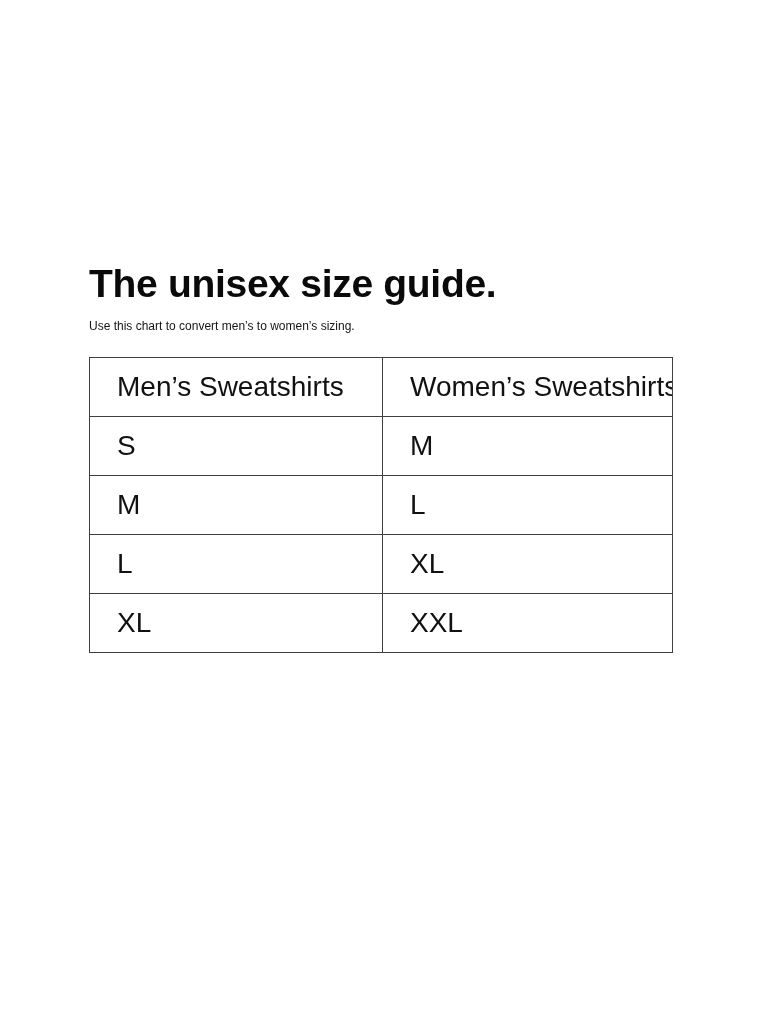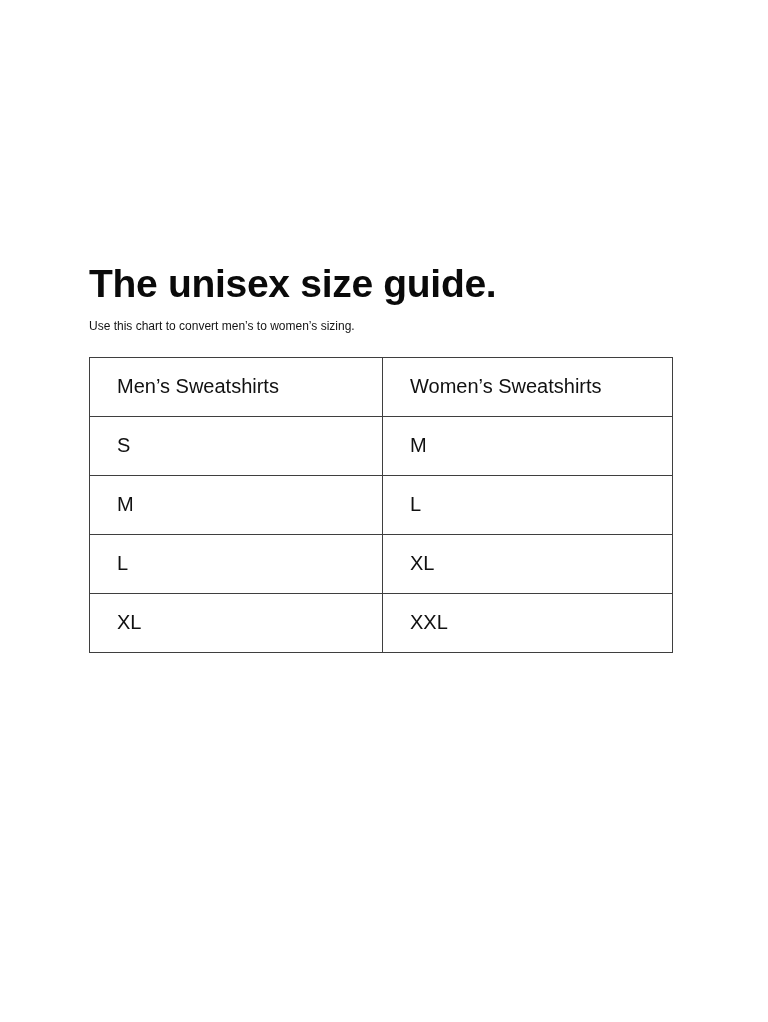--- a/index.html
+++ b/index.html
@@ -43,21 +43,21 @@
     border-collapse: collapse;
     table-layout: fixed;
   }
   .size-table th,
   .size-table td {
     border: 1px solid #3f3f3f;
     height: 58px;
     padding: 0 10px 0 27px;
     text-align: left;
     vertical-align: middle;
-    font-size: 20px;
+    font-size: 28px;
     font-weight: 400;
     color: #111111;
     white-space: nowrap;
     overflow: hidden;
   }
   .size-table th {
     font-weight: 400;
   }
   .size-table col.col-mens   { width: 293px; }
   .size-table col.col-womens { width: 290px; }

